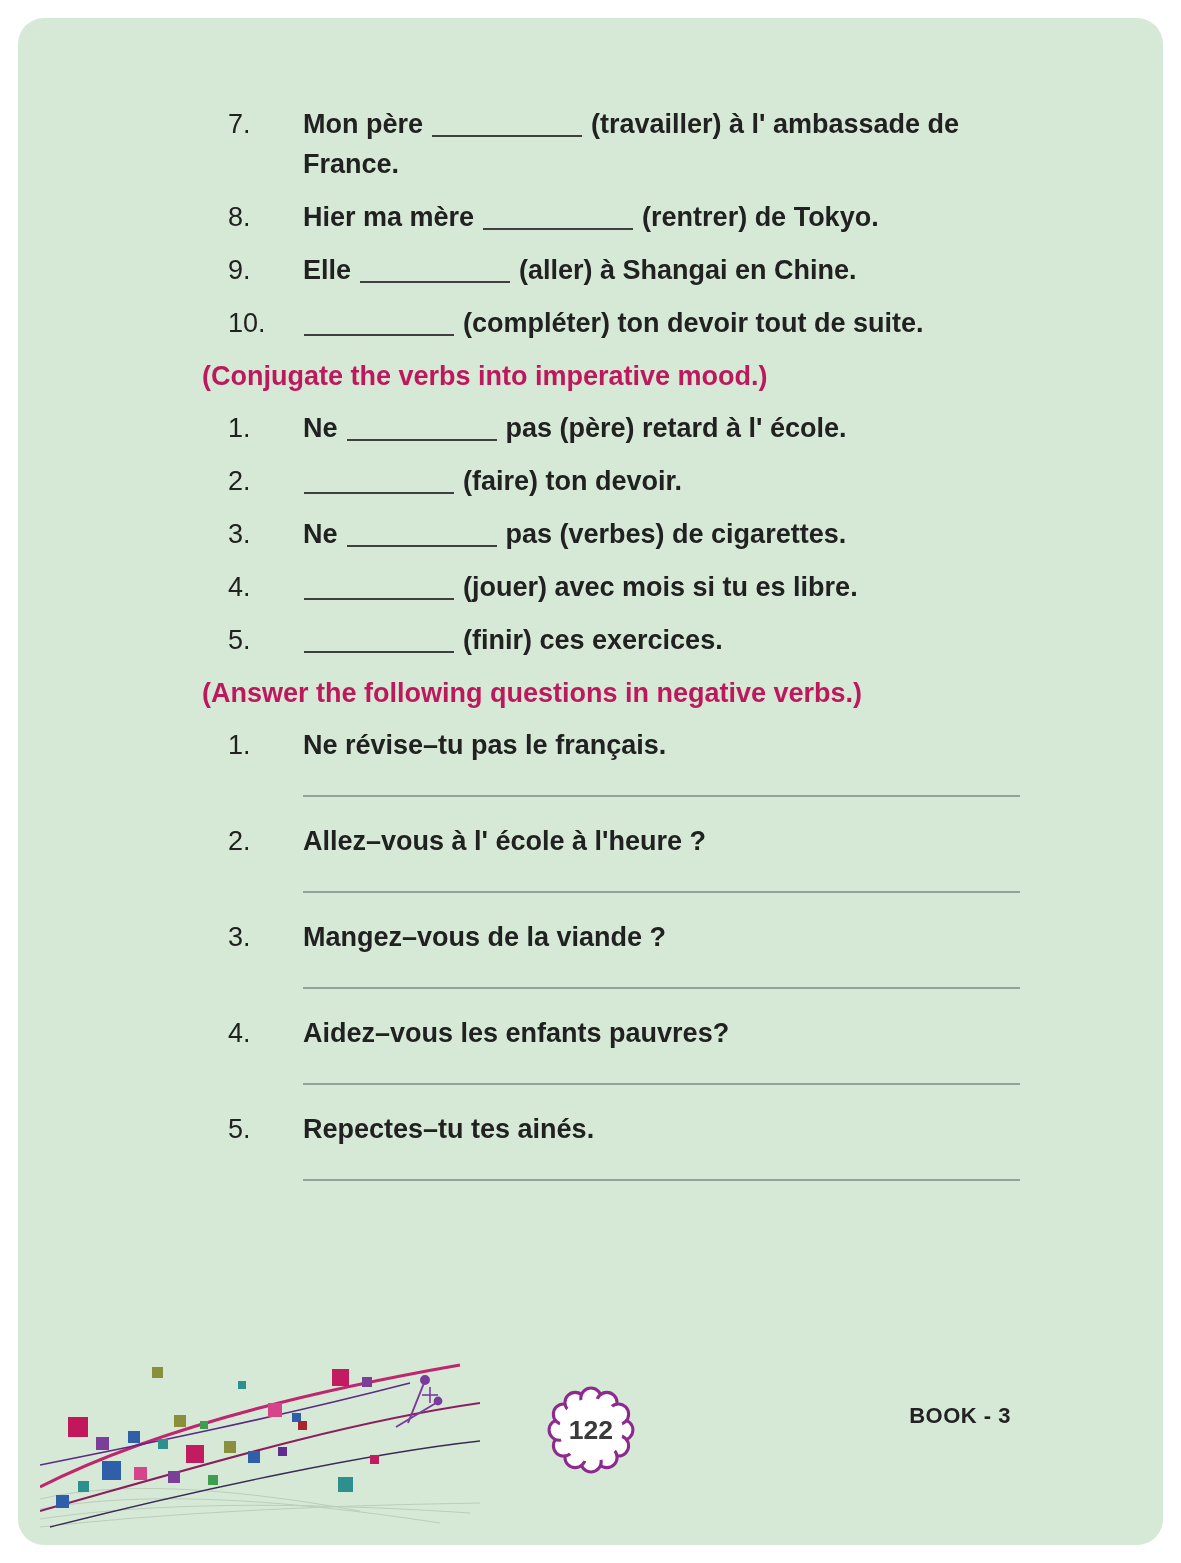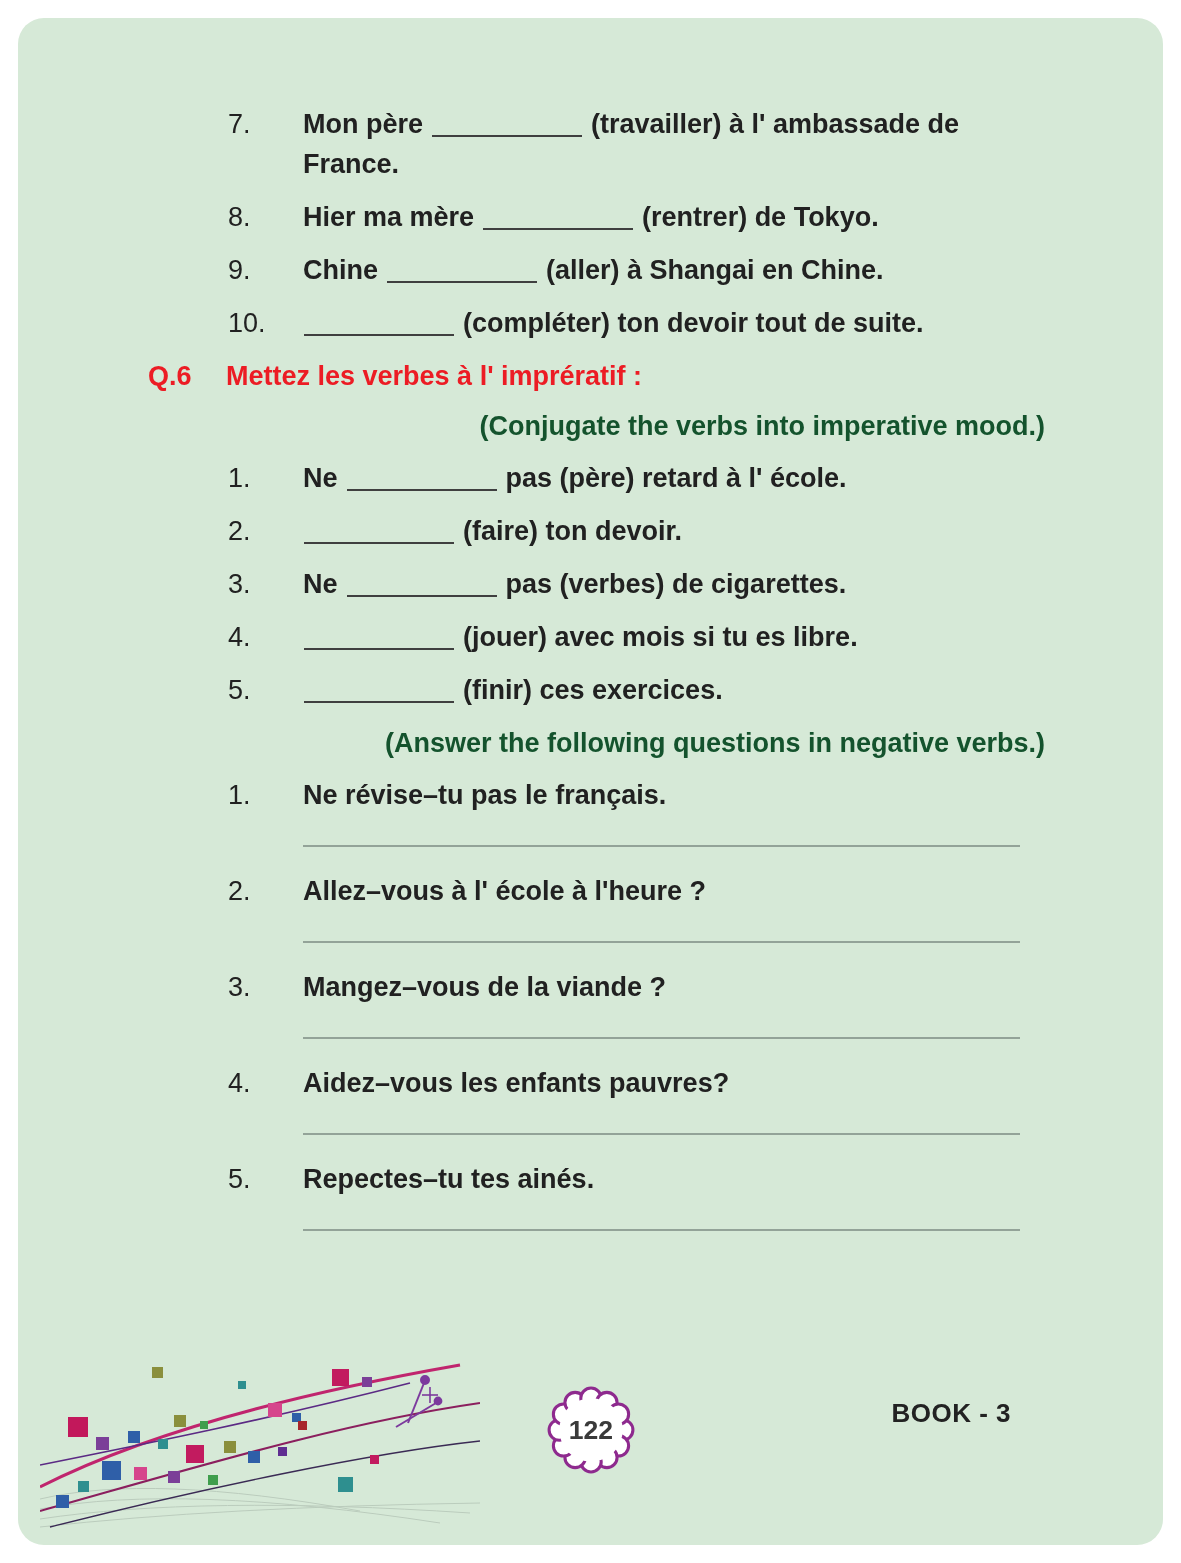--- a/index.html
+++ b/index.html
@@ -30,23 +30,22 @@
     display:flex;
     color:#ec1c24;
     font-weight:bold;
     margin:12px 0 10px 0;
   }
   .qlabel { width:78px; flex:0 0 78px; }
   .qtitle { flex:1; }
   .qsubtitle {
     margin-left:54px;
     font-weight:bold;
-    color:#14532d;
+    color:#be185d;
     margin-bottom:12px;
-    text-align:right;
   }
   .blank {
     display:inline-block;
     width:150px; height:0.05em;
     border-bottom:2.5px solid #3f3f3f;
     vertical-align:-0.14em;
     margin:0 9px;
   }
   .pre:empty + .blank { margin-left:1px; }
   .q7block { margin-bottom:24px; }
@@ -59,53 +58,49 @@
   }
   .artwork {
     position:absolute; left:22px; bottom:12px;
   }
   .page-badge {
     position:absolute; left:50%; bottom:65px;
     transform:translateX(-50%);
   }
   .book-label {
     position:absolute; right:152px; bottom:116px;
-    font-size:26px; font-weight:bold;
+    font-size:22px; font-weight:bold;
     letter-spacing:0.5px; color:#222222;
   }
 </style>
 </head>
 <body>
 
 <div class="sheet">
   <div class="inner">
 
     <div class="items">
       <div class="row">
         <span class="num">7.</span>
         <span class="itext"><span class="pre">Mon père</span><span class="blank"></span><span class="post">(travailler) à l' ambassade de France.</span></span>
       </div>
       <div class="row">
         <span class="num">8.</span>
         <span class="itext"><span class="pre">Hier ma mère</span><span class="blank"></span><span class="post">(rentrer) de Tokyo.</span></span>
       </div>
       <div class="row">
         <span class="num">9.</span>
-        <span class="itext"><span class="pre">Chine</span><span class="blank"></span><span class="post">(aller) à Shangai en Chine.</span></span>
+        <span class="itext"><span class="pre">Elle</span><span class="blank"></span><span class="post">(aller) à Shangai en Chine.</span></span>
       </div>
       <div class="row">
         <span class="num">10.</span>
         <span class="itext"><span class="pre"></span><span class="blank"></span><span class="post">(compléter) ton devoir tout de suite.</span></span>
       </div>
     </div>
 
-    <div class="qheading">
-      <span class="qlabel">Q.6</span>
-      <span class="qtitle">Mettez les verbes à l' imprératif :</span>
-    </div>
     <div class="qsubtitle">(Conjugate the verbs into imperative mood.)</div>
 
     <div class="items">
       <div class="row">
         <span class="num">1.</span>
         <span class="itext"><span class="pre">Ne</span><span class="blank"></span><span class="post">pas (père) retard à l' école.</span></span>
       </div>
       <div class="row">
         <span class="num">2.</span>
         <span class="itext"><span class="pre"></span><span class="blank"></span><span class="post">(faire) ton devoir.</span></span>

